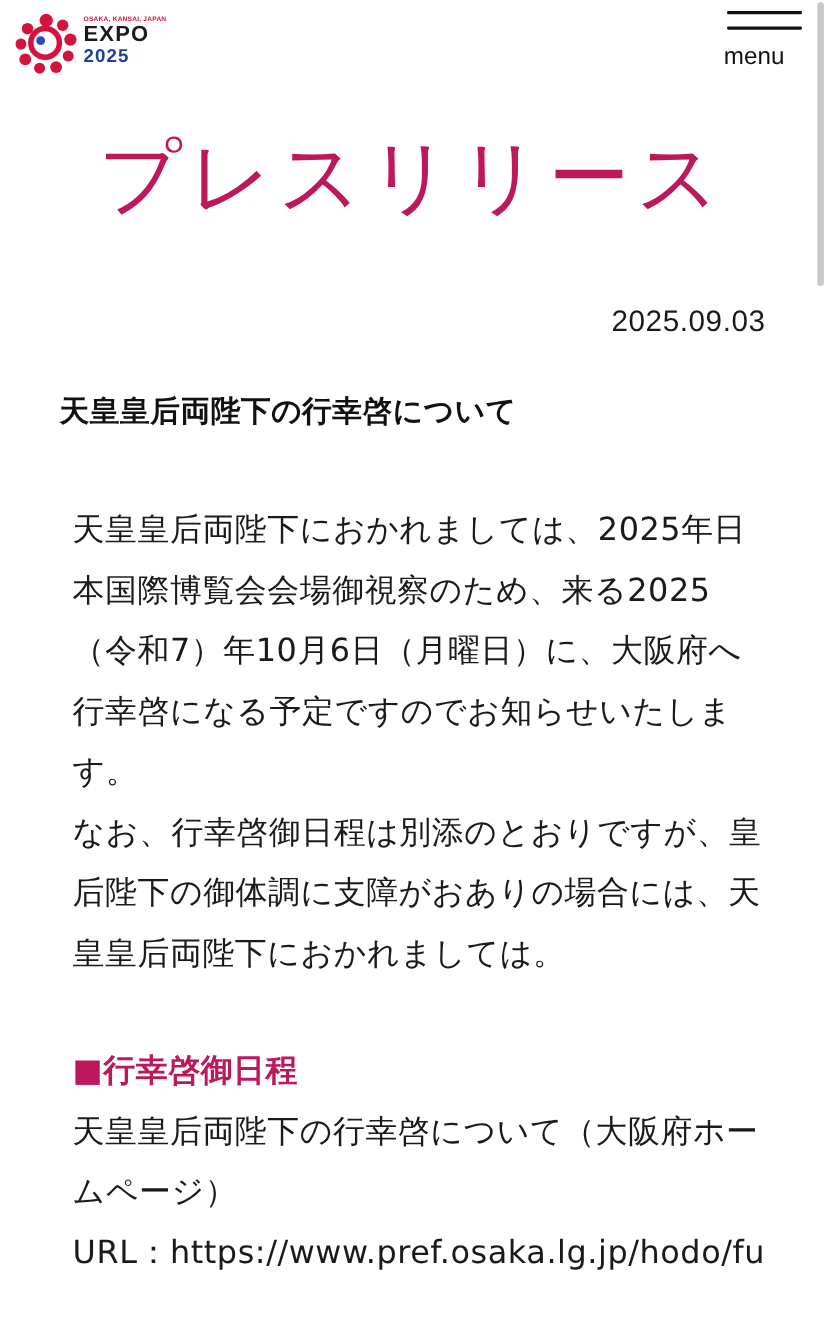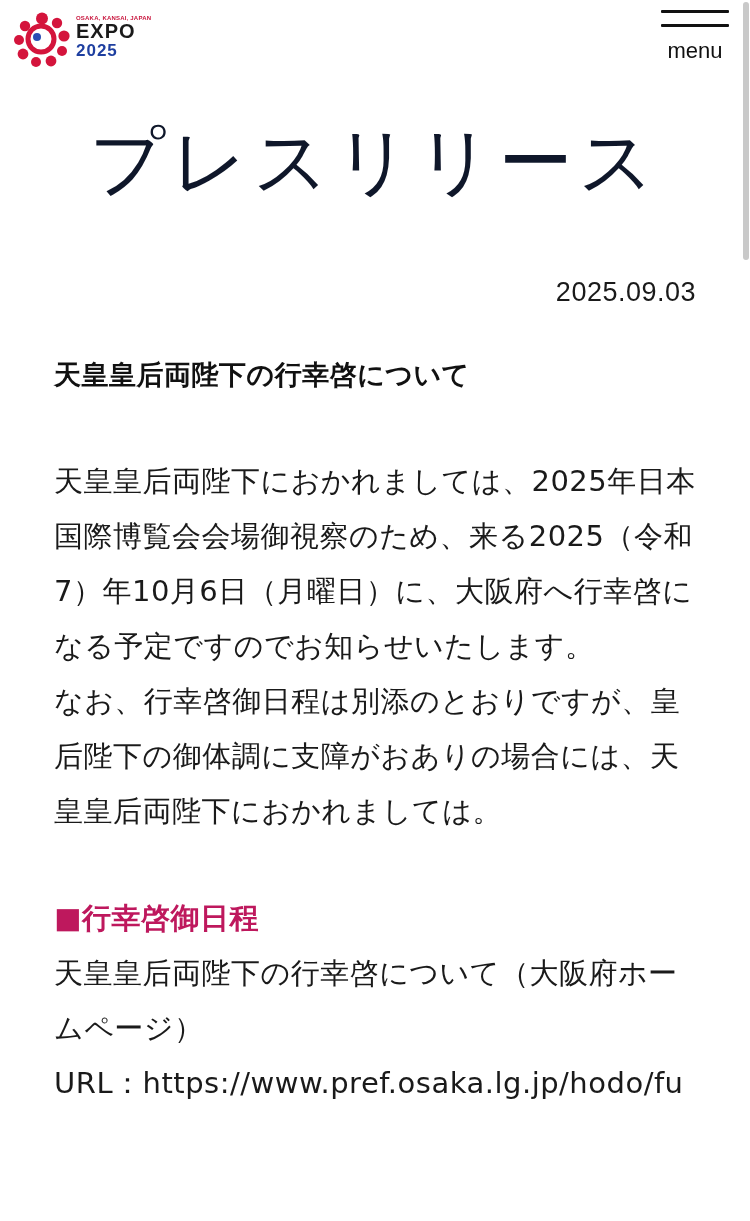--- a/index.html
+++ b/index.html
@@ -63,21 +63,21 @@
     color: #1e3fa0;
     letter-spacing: 1px;
     line-height: 19px;
   }
 
   .menu-btn {
     position: absolute;
     right: 18px;
     top: 10px;
     width: 74px;
-    text-align: center;
+    text-align: left;
   }
   .menu-bars {
     width: 68px;
     margin: 0 auto;
   }
   .menu-bars span {
     display: block;
     height: 3px;
     background: #111;
     margin-bottom: 11px;
@@ -91,21 +91,21 @@
   }
 
   
   .page-title {
     margin: 26px 0 0 0;
     text-align: center;
     font-size: 74px;
     line-height: 86px;
     font-weight: 500;
     letter-spacing: 6px;
-    color: #0f172a;
+    color: #be185d;
     font-family: "DejaVu Sans", sans-serif;
   }
 
   
   .content {
     padding: 0 54px;
   }
   .release-date {
     margin-top: 72px;
     text-align: right;
@@ -124,20 +124,21 @@
     font-family: "DejaVu Sans", sans-serif;
     letter-spacing: 0.5px;
   }
   .body-block {
     margin-top: 58px;
     font-size: 29px;
     line-height: 55px;
     color: #1a1a1a;
     font-family: "DejaVu Sans", sans-serif;
     letter-spacing: 0.5px;
+    margin-left: 12px;
   }
   .body-block p {
     margin: 0;
   }
   .spacer {
     height: 52px;
   }
   .section-label {
     font-size: 29px;
     line-height: 55px;

